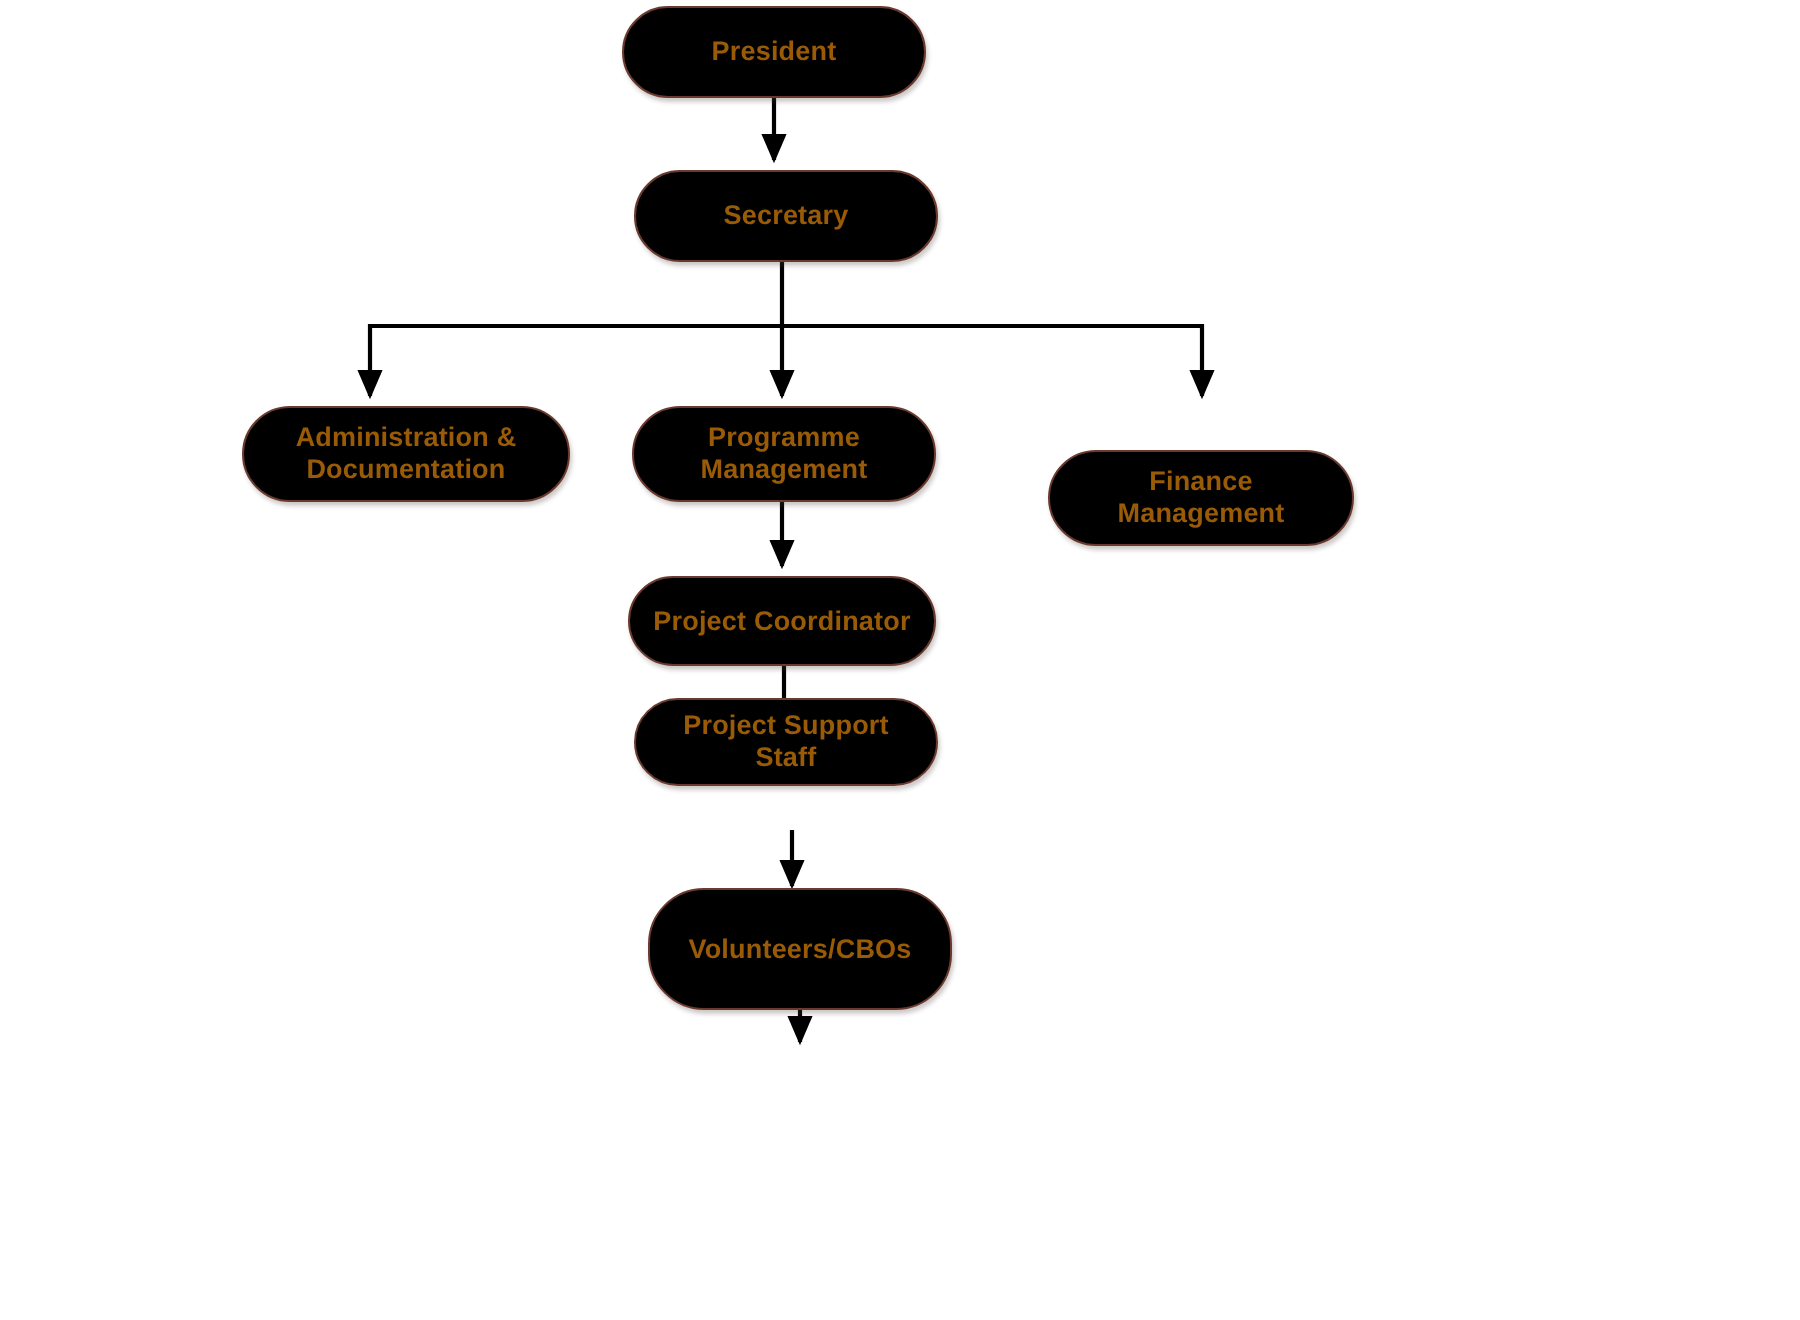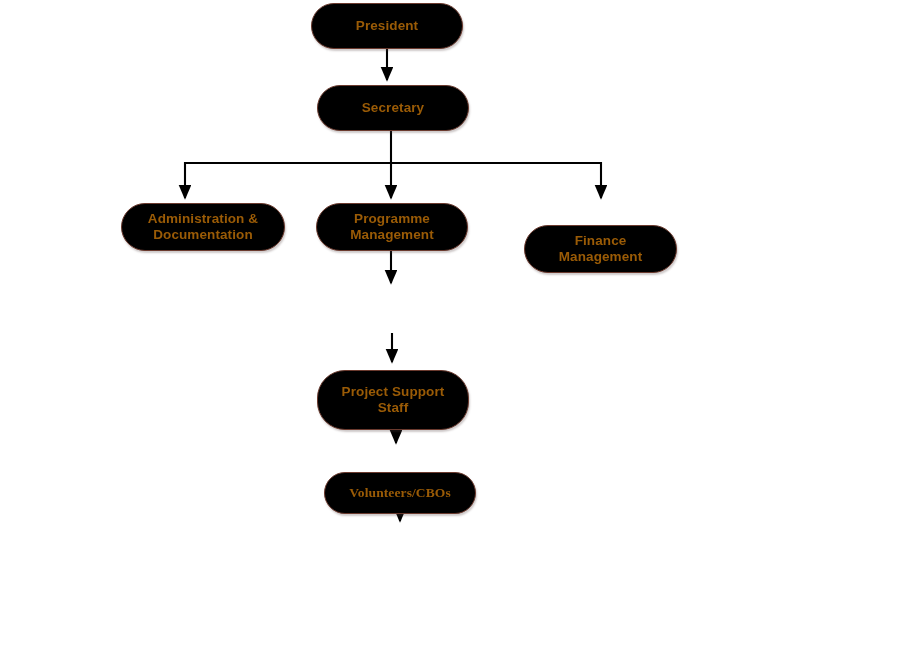--- a/index.html
+++ b/index.html
@@ -84,24 +84,27 @@
   <div class="node" style="left:316px; top:203px; width:152px; height:48px;justify-content:center;">
     <span>Programme
 Management</span>
   </div>
 
   <div class="node" style="left:524px; top:203px; width:153px; height:48px;margin-top:22px;">
     <span>Finance
 Management</span>
   </div>
 
+  <div class="node" style="left:314px; top:288px; width:154px; height:45px;">
+    <span>Project Coordinator</span>
+  </div>
 
-  <div class="node" style="left:317px; top:370px; width:152px; height:60px;">
+  <div class="node" style="left:317px; top:349px; width:152px; height:44px;">
     <span>Project Support
 Staff</span>
   </div>
 
-  <div class="node" style="left:324px; top:472px; width:152px; height:42px;font-family:Liberation Serif, serif;">
+  <div class="node" style="left:324px; top:444px; width:152px; height:61px;">
     <span>Volunteers/CBOs</span>
   </div>
 
 
 </div>
 
 </body></html>

